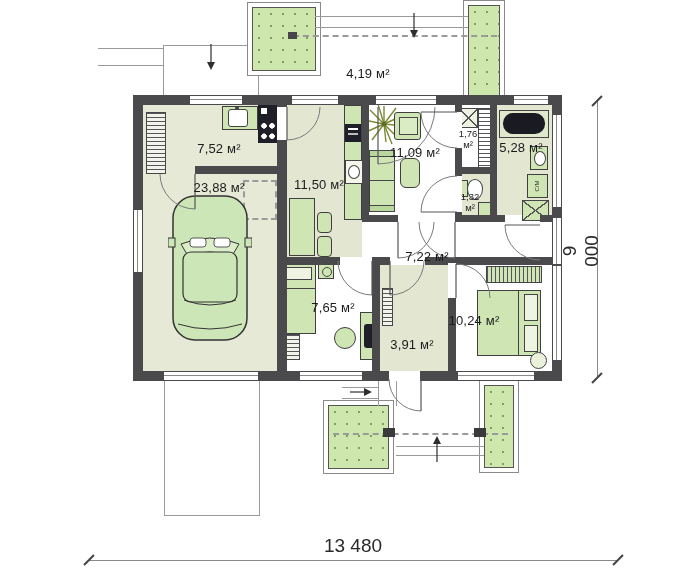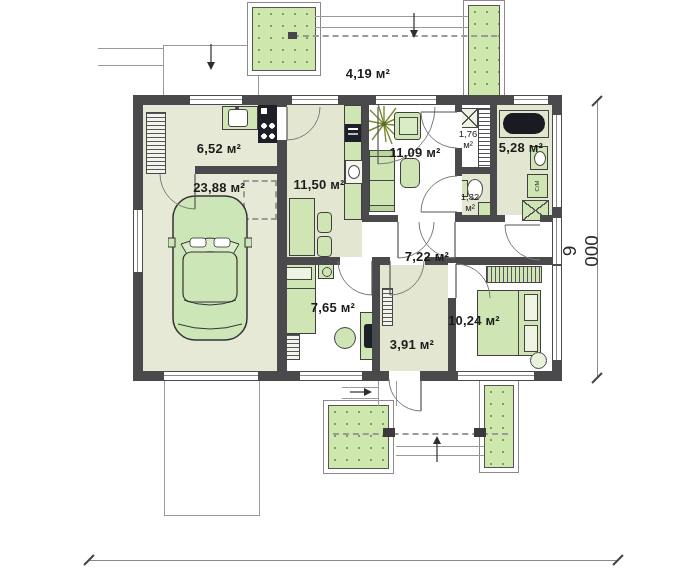--- a/index.html
+++ b/index.html
@@ -25,21 +25,21 @@
           #eef2e0;}
   .xbox.green{background-color:#cfe5b4;}
   .terr{background-color:#cde7ad;
         background-image:radial-gradient(#7f9e66 1px,transparent 1.4px);
         background-size:12px 12px;border:1px solid #555;
         box-shadow:0 0 0 4px #fff,0 0 0 5px #8a8a8a;}
   .thinline{background:#9a9a9a;}
   .dash{border-top:2px dashed #9a9a9a;}
   .dashrect{border:2px dashed #9a9a9a;box-sizing:border-box;}
   .rlabel{position:absolute;transform:translate(-50%,-50%);font-size:13px;color:#1b1b1b;
-          white-space:nowrap;letter-spacing:.2px;font-weight:bold;}
+          white-space:nowrap;letter-spacing:.2px;}
   .rlabel-sm{position:absolute;transform:translate(-50%,-50%);font-size:9.5px;color:#1b1b1b;
           width:28px;text-align:center;line-height:1.15;}
   .dim{position:absolute;font-size:19px;color:#2a2a2a;text-align:center;}
   .tick{position:absolute;width:14px;height:2px;background:#444;transform:rotate(-45deg);}
   .wlabel{position:absolute;font-size:6px;color:#333;transform:translate(-50%,-50%) rotate(-90deg);}
   svg{display:block;}
 </style>
 </head>
 <body>
 
@@ -249,35 +249,36 @@
       <line x1="350" y1="392" x2="364" y2="392"></line>
     </g>
     <g fill="#2e2e2e" stroke="none">
       <polygon points="207,62 215,62 211,70"></polygon>
       <polygon points="410,30 418,30 414,38"></polygon>
       <polygon points="433,444 441,444 437,436"></polygon>
       <polygon points="364,388 364,396 372,392"></polygon>
     </g>
   </svg>
 
-  <div class="rlabel" style="left:219px;top:148px;">6,52 м²</div>
+  <div class="rlabel" style="left:219px;top:148px;">7,52 м²</div>
   <div class="rlabel" style="left:219px;top:187px;">23,88 м²</div>
   <div class="rlabel" style="left:319px;top:184px;">11,50 м²</div>
   <div class="rlabel" style="left:415px;top:152px;">11,09 м²</div>
   <div class="rlabel-sm" style="left:468px;top:140px;">1,76 м²</div>
   <div class="rlabel" style="left:521px;top:147px;">5,28 м²</div>
   <div class="rlabel-sm" style="left:470px;top:203px;">1,32 м²</div>
   <div class="rlabel" style="left:427px;top:256px;">7,22 м²</div>
   <div class="rlabel" style="left:333px;top:307px;">7,65 м²</div>
   <div class="rlabel" style="left:412px;top:344px;">3,91 м²</div>
   <div class="rlabel" style="left:474px;top:320px;">10,24 м²</div>
   <div class="rlabel" style="left:368px;top:73px;">4,19 м²</div>
 
   <div class="abs" style="left:88px;top:560px;width:530px;height:1px;background:#8a8a8a;"></div>
   <div class="tick" style="left:82px;top:559px;"></div>
   <div class="tick" style="left:611px;top:559px;"></div>
+  <div class="dim" style="left:308px;top:535px;width:90px;">13 480</div>
 
   <div class="abs" style="left:597px;top:100px;width:1px;height:278px;background:#8a8a8a;"></div>
   <div class="tick" style="left:590px;top:100px;"></div>
   <div class="tick" style="left:590px;top:377px;"></div>
   <div class="dim" style="left:558px;top:229px;width:46px;transform:rotate(-90deg);">9 000</div>
 
 </div>
 
 </body></html>

